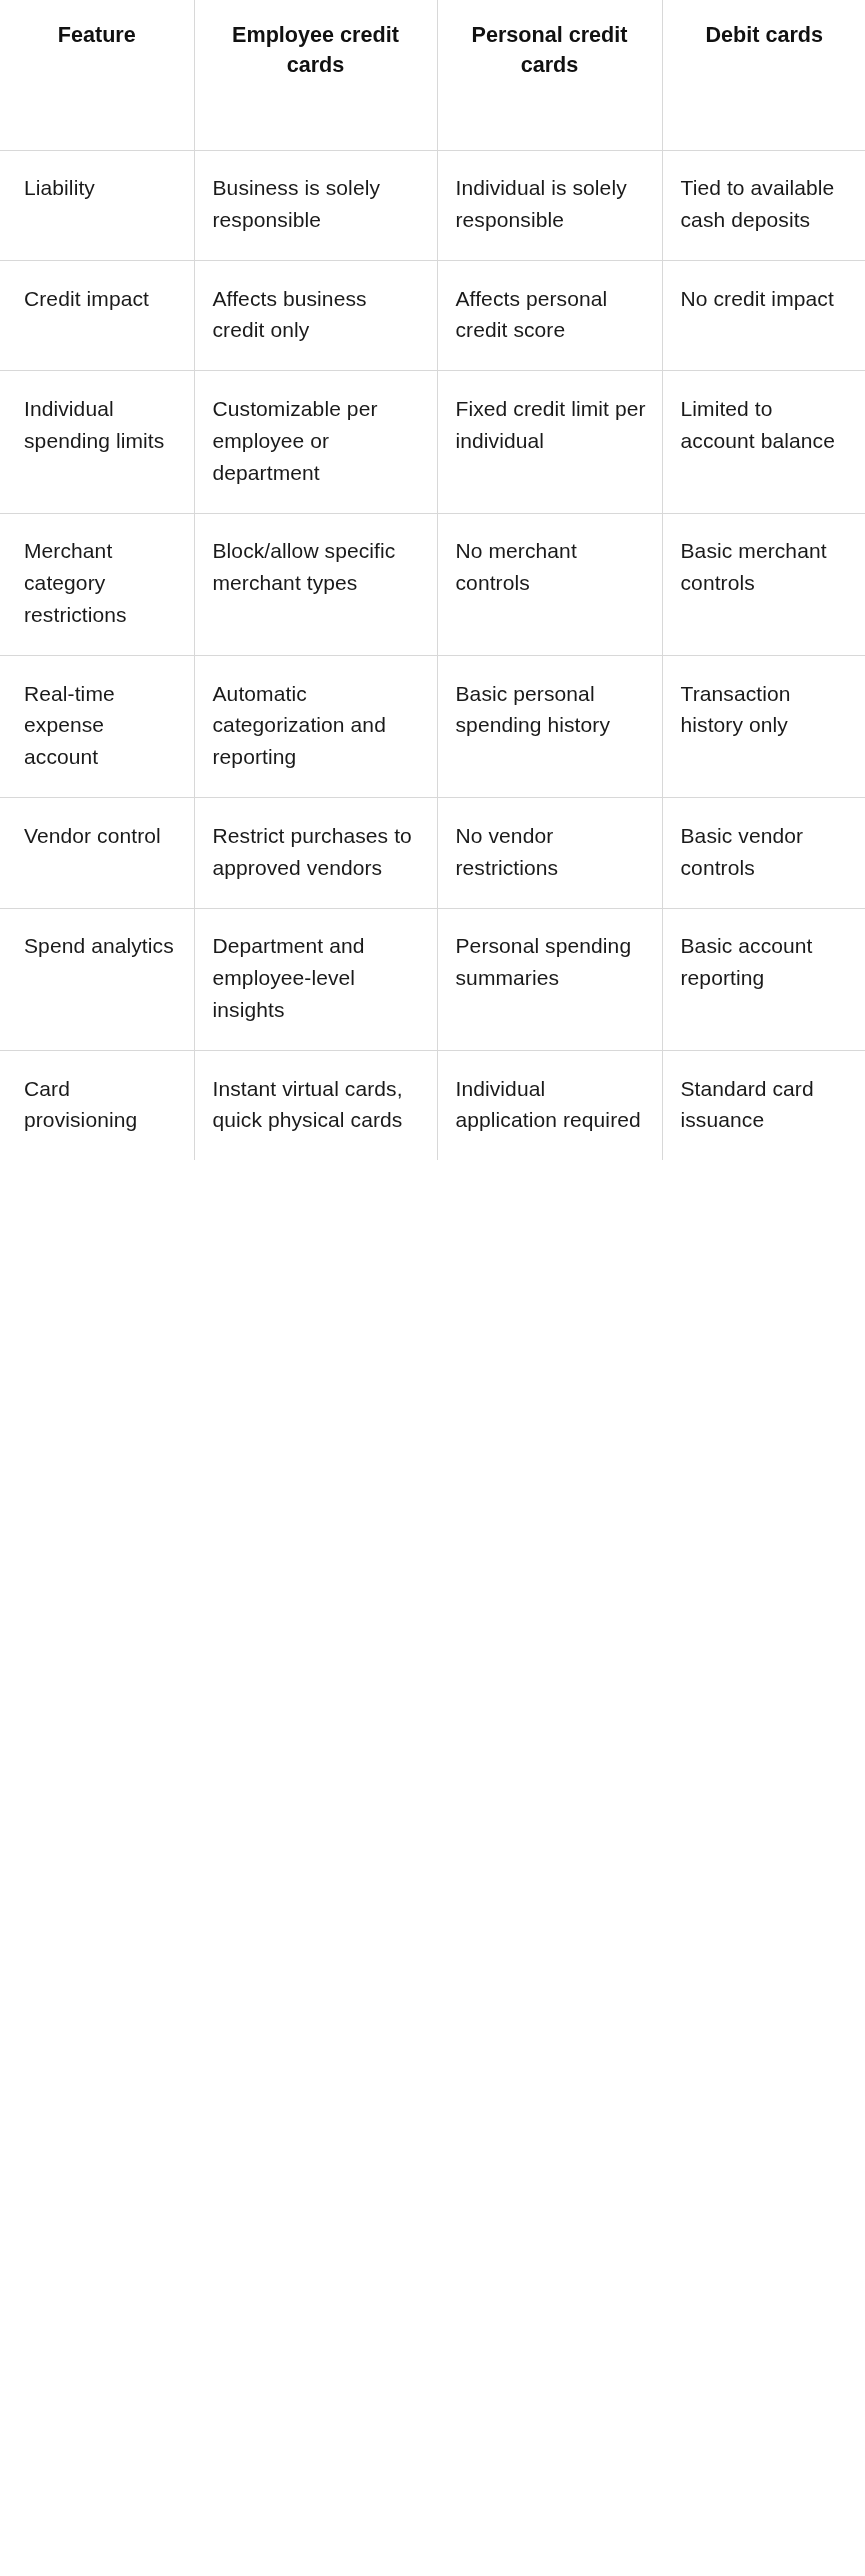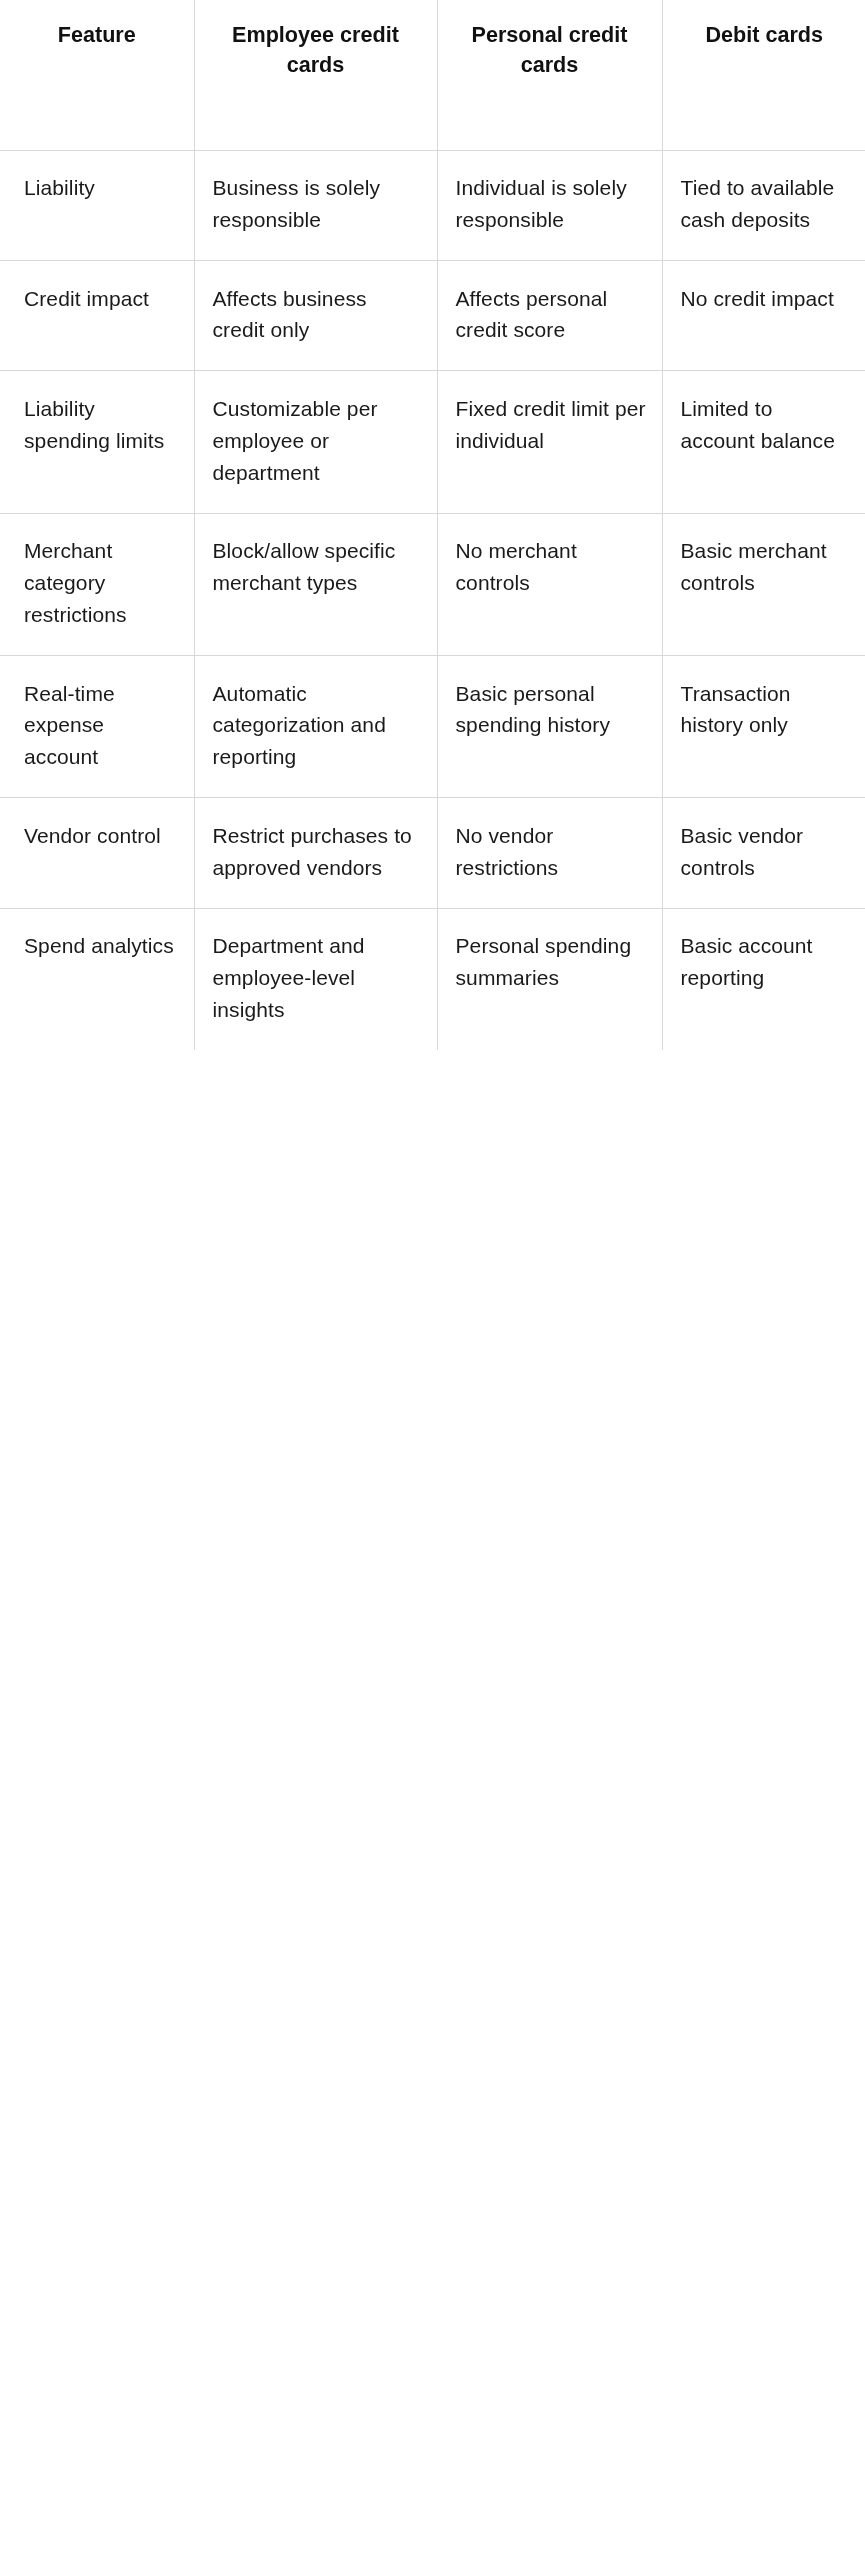--- a/index.html
+++ b/index.html
@@ -87,21 +87,21 @@
         <td>Individual is solely responsible</td>
         <td>Tied to available cash deposits</td>
       </tr>
       <tr>
         <td>Credit impact</td>
         <td>Affects business credit only</td>
         <td>Affects personal credit score</td>
         <td>No credit impact</td>
       </tr>
       <tr>
-        <td>Liability spending limits</td>
+        <td>Individual spending limits</td>
         <td>Customizable per employee or department</td>
         <td>Fixed credit limit per individual</td>
         <td>Limited to account balance</td>
       </tr>
       <tr>
         <td>Merchant category restrictions</td>
         <td>Block/allow specific merchant types</td>
         <td>No merchant controls</td>
         <td>Basic merchant controls</td>
       </tr>
@@ -116,16 +116,22 @@
         <td>Restrict purchases to approved vendors</td>
         <td>No vendor restrictions</td>
         <td>Basic vendor controls</td>
       </tr>
       <tr>
         <td>Spend analytics</td>
         <td>Department and employee-level insights</td>
         <td>Personal spending summaries</td>
         <td>Basic account reporting</td>
       </tr>
+      <tr>
+        <td>Card provisioning</td>
+        <td>Instant virtual cards, quick physical cards</td>
+        <td>Individual application required</td>
+        <td>Standard card issuance</td>
+      </tr>
     </tbody>
   </table>
 </div>
 
 
 </body></html>

